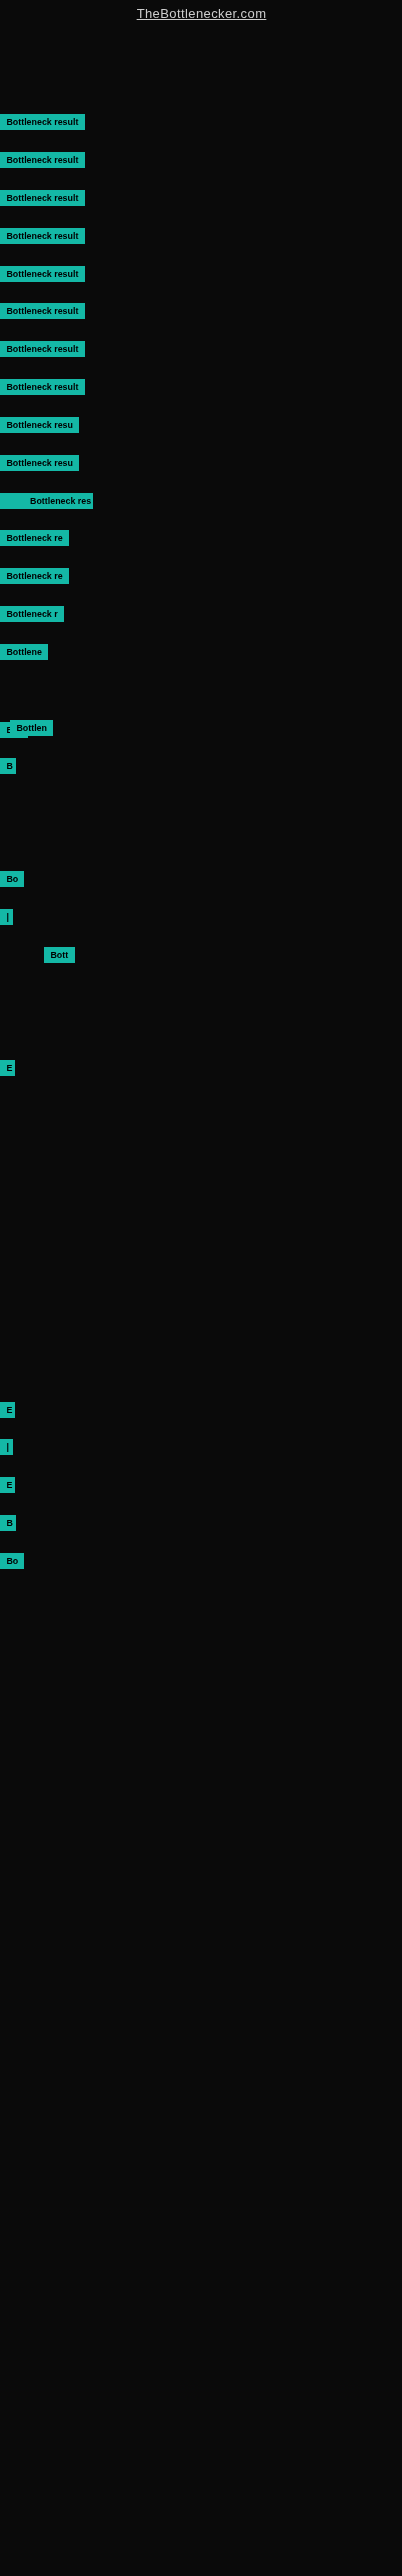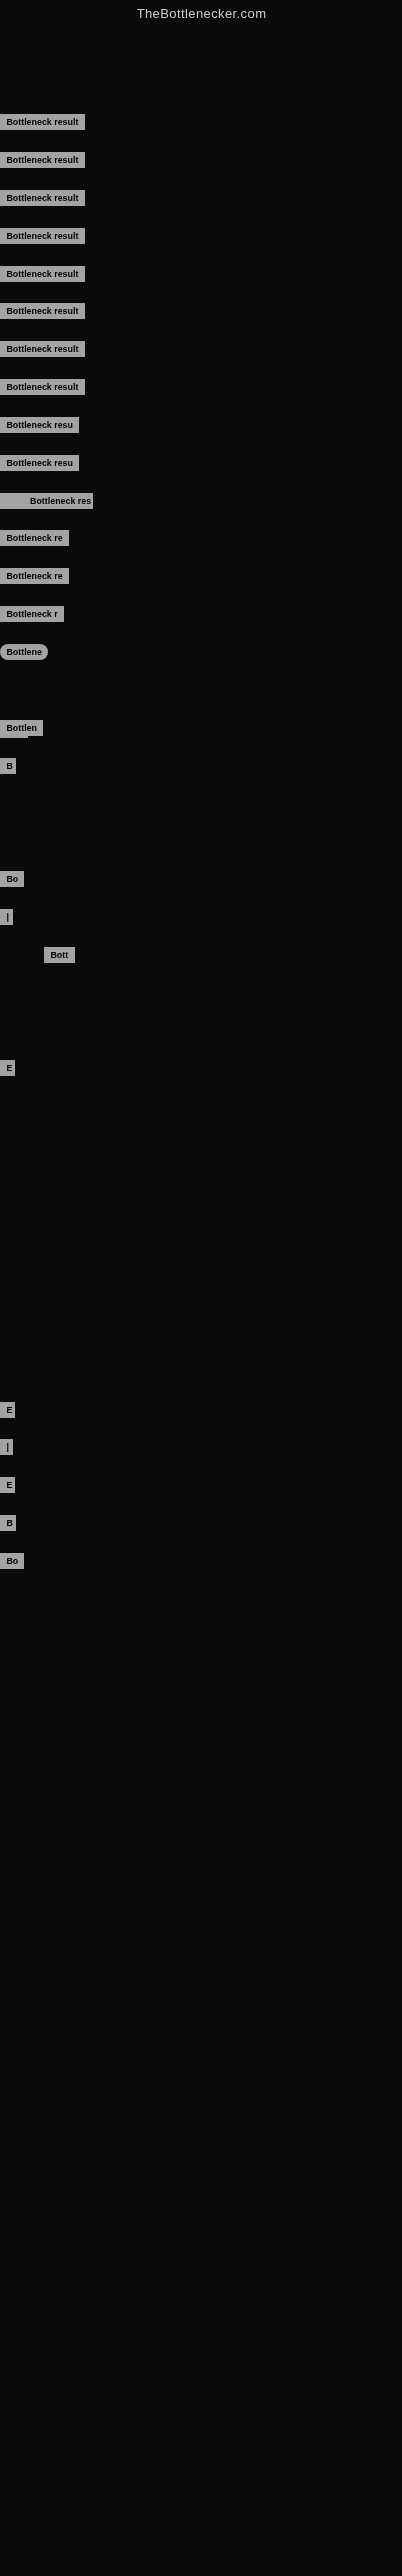--- a/index.html
+++ b/index.html
@@ -14,27 +14,28 @@
       font-family: Arial, sans-serif;
       position: relative;
       overflow-x: hidden;
     }
     .site-title {
       text-align: center;
       color: #cccccc;
       font-size: 13px;
       padding: 6.4px 0;
       letter-spacing: 0.4px;
+      text-decoration: underline;
     }
     .badge-container {
       position: absolute;
       left: 0;
     }
     .badge {
-      background-color: #a3a3a3;
+      background-color: #14b8a6;
       color: #000;
       font-size: 8.9px;
       font-weight: bold;
       padding: 3.2px 6.4px;
       display: inline-block;
       white-space: nowrap;
       overflow: hidden;
     }
   </style>
 </head>
@@ -50,23 +51,23 @@
     <div class="badge-container" style="top: 266px; left: 0px;"><span class="badge" style="max-width: 105px;">Bottleneck result</span></div>
     <div class="badge-container" style="top: 303px; left: 0px;"><span class="badge" style="max-width: 101px;">Bottleneck result</span></div>
     <div class="badge-container" style="top: 341px; left: 0px;"><span class="badge" style="max-width: 105px;">Bottleneck result</span></div>
     <div class="badge-container" style="top: 379px; left: 0px;"><span class="badge" style="max-width: 105px;">Bottleneck result</span></div>
     <div class="badge-container" style="top: 417px; left: 0px;"><span class="badge" style="max-width: 97px;">Bottleneck resu</span></div>
     <div class="badge-container" style="top: 455px; left: 0px;"><span class="badge" style="max-width: 97px;">Bottleneck resu</span></div>
     <div class="badge-container" style="top: 493px; left: 0px;"><span class="badge" style="max-width: 93px; padding-left: 30px;">Bottleneck res</span></div>
     <div class="badge-container" style="top: 530px; left: 0px;"><span class="badge" style="max-width: 89px;">Bottleneck re</span></div>
     <div class="badge-container" style="top: 568px; left: 0px;"><span class="badge" style="max-width: 87px;">Bottleneck re</span></div>
     <div class="badge-container" style="top: 606px; left: 0px;"><span class="badge" style="max-width: 85px;">Bottleneck r</span></div>
-    <div class="badge-container" style="top: 644px; left: 0px;"><span class="badge" style="max-width: 64px; border-radius: 8px;">Bottlene</span></div>
+    <div class="badge-container" style="top: 644px; left: 0px;"><span class="badge" style="max-width: 64px;">Bottlene</span></div>
     <div class="badge-container" style="top: 682px; left: 0px;"><span class="badge" style="max-width: 32px; margin-top: 40px;">Bot</span></div>
-    <div class="badge-container" style="top: 720px; left: 0px;"><span class="badge" style="max-width: 58px;">Bottlen</span></div>
+    <div class="badge-container" style="top: 720px; left: 0px; padding-left: 10px;"><span class="badge" style="max-width: 58px;">Bottlen</span></div>
     <div class="badge-container" style="top: 758px; left: 0px;"><span class="badge" style="max-width: 16px;">B</span></div>
     <div class="badge-container" style="top: 871px; left: 0px;"><span class="badge" style="max-width: 24px;">Bo</span></div>
     <div class="badge-container" style="top: 909px; left: 0px;"><span class="badge" style="max-width: 9.7px;">|</span></div>
     <div class="badge-container" style="top: 947px; left: 0px; padding-left: 44px;"><span class="badge" style="max-width: 36px;">Bott</span></div>
     <div class="badge-container" style="top: 1060px; left: 0px;"><span class="badge" style="max-width: 14.5px;">E</span></div>
     <div class="badge-container" style="top: 1402px; left: 0px;"><span class="badge" style="max-width: 14.5px;">E</span></div>
     <div class="badge-container" style="top: 1439px; left: 0px;"><span class="badge" style="max-width: 9.7px;">|</span></div>
     <div class="badge-container" style="top: 1477px; left: 0px;"><span class="badge" style="max-width: 14.5px;">E</span></div>
     <div class="badge-container" style="top: 1515px; left: 0px;"><span class="badge" style="max-width: 16px;">B</span></div>
     <div class="badge-container" style="top: 1553px; left: 0px;"><span class="badge" style="max-width: 24px;">Bo</span></div>

